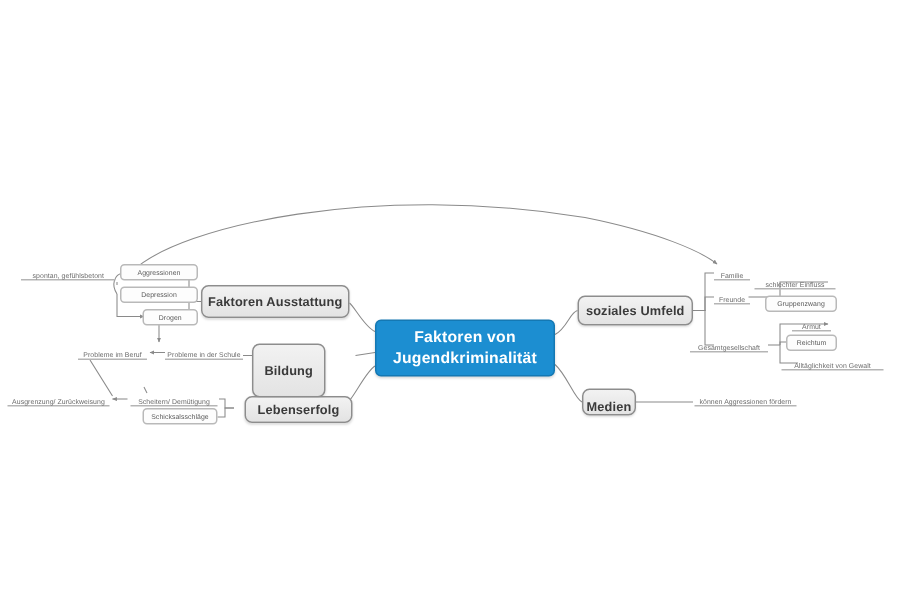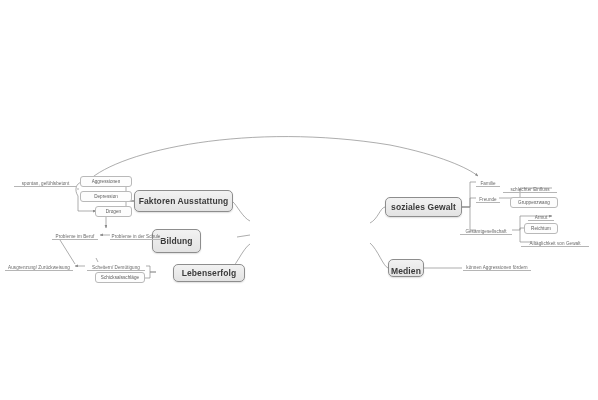--- a/index.html
+++ b/index.html
@@ -143,20 +143,24 @@
       <path d="M520,230 L520,228 L529,228" marker-end="url(#arw)"></path>
       <path d="M520,230 L520,242 L532,242"></path>
       <path d="M512,230 L520,230"></path>
 
       <path d="M424,268 L462,268"></path>
 
       <path d="M88,181 C120,150 250,122 390,145 C440,155 468,168 478,176" marker-end="url(#arw)"></path>
     </g>
   </svg>
 
+  <div class="node node-central" style="left:250px; top:213px; width:120px; height:38px;">
+    <span>Faktoren von</span>
+    <span>Jugendkriminalität</span>
+  </div>
 
   <div class="node node-primary" style="left:134px; top:190px; width:99px; height:22px;">
     <span>Faktoren Ausstattung</span>
   </div>
 
   <div class="node node-box" style="left:80px; top:176px; width:52px; height:11px;">
     <span>Aggressionen</span>
   </div>
 
   <div class="node node-box" style="left:80px; top:191px; width:52px; height:11px;">
@@ -164,50 +168,50 @@
   </div>
 
   <div class="node node-box" style="left:95px; top:206px; width:37px; height:11px;">
     <span>Drogen</span>
   </div>
 
   <div class="node node-leaf" style="left:14px; top:177px; width:63px; height:10px;">
     <span>spontan, gefühlsbetont</span>
   </div>
 
-  <div class="node node-primary" style="left:152px; top:229px; width:49px; height:24px;">
+  <div class="node node-primary" style="left:168px; top:229px; width:49px; height:36px;">
     <span>Bildung</span>
   </div>
 
   <div class="node node-leaf" style="left:110px; top:230px; width:52px; height:10px;">
     <span>Probleme in der Schule</span>
   </div>
 
   <div class="node node-leaf" style="left:52px; top:230px; width:46px; height:10px;">
     <span>Probleme im Beruf</span>
   </div>
 
-  <div class="node node-primary" style="left:173px; top:264px; width:72px; height:18px;">
+  <div class="node node-primary" style="left:163px; top:264px; width:72px; height:18px;">
     <span>Lebenserfolg</span>
   </div>
 
   <div class="node node-box" style="left:95px; top:272px; width:50px; height:11px;">
     <span>Schicksalsschläge</span>
   </div>
 
   <div class="node node-leaf" style="left:87px; top:261px; width:58px; height:10px;">
     <span>Scheitern/ Demütigung</span>
   </div>
 
   <div class="node node-leaf" style="left:5px; top:261px; width:68px; height:10px;">
     <span>Ausgrenzung/ Zurückweisung</span>
   </div>
 
   <div class="node node-primary" style="left:385px; top:197px; width:77px; height:20px;">
-    <span>soziales Gewalt</span>
+    <span>soziales Umfeld</span>
   </div>
 
   <div class="node node-leaf" style="left:476px; top:177px; width:24px; height:10px;">
     <span>Familie</span>
   </div>
 
   <div class="node node-leaf" style="left:476px; top:193px; width:24px; height:10px;">
     <span>Freunde</span>
   </div>
 

